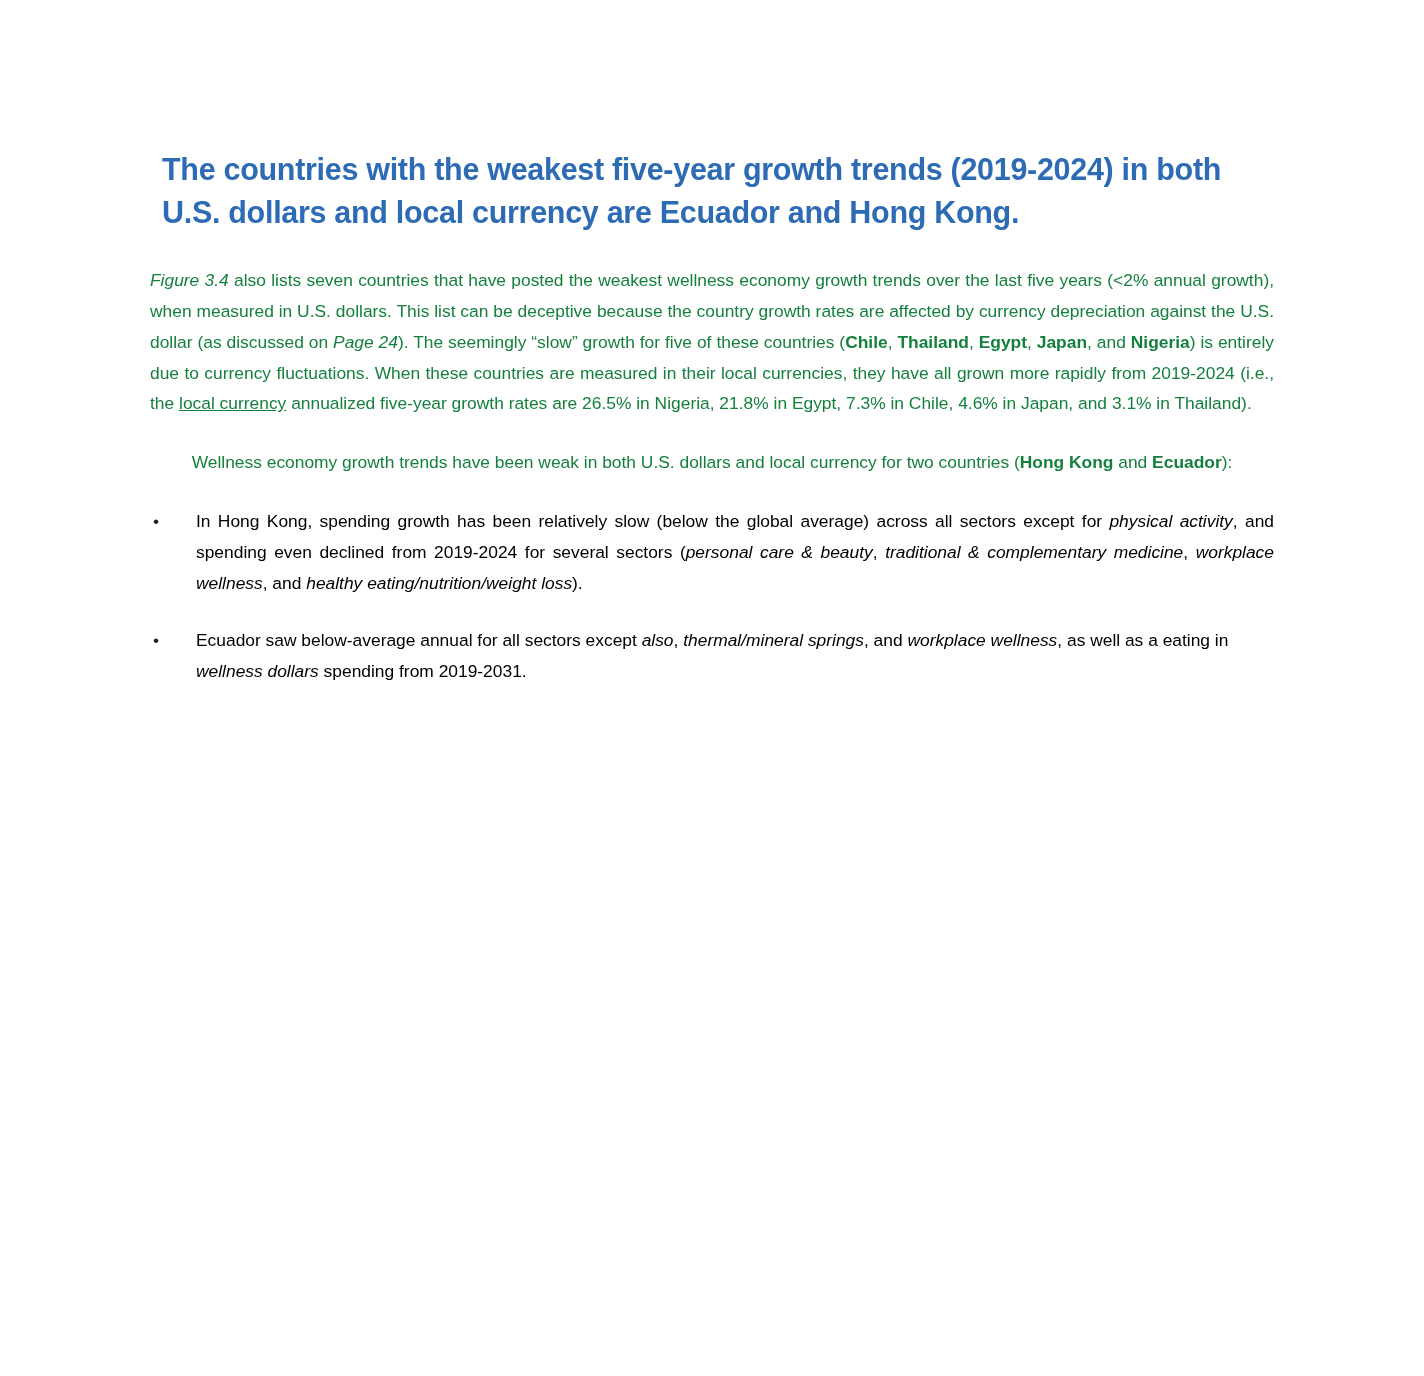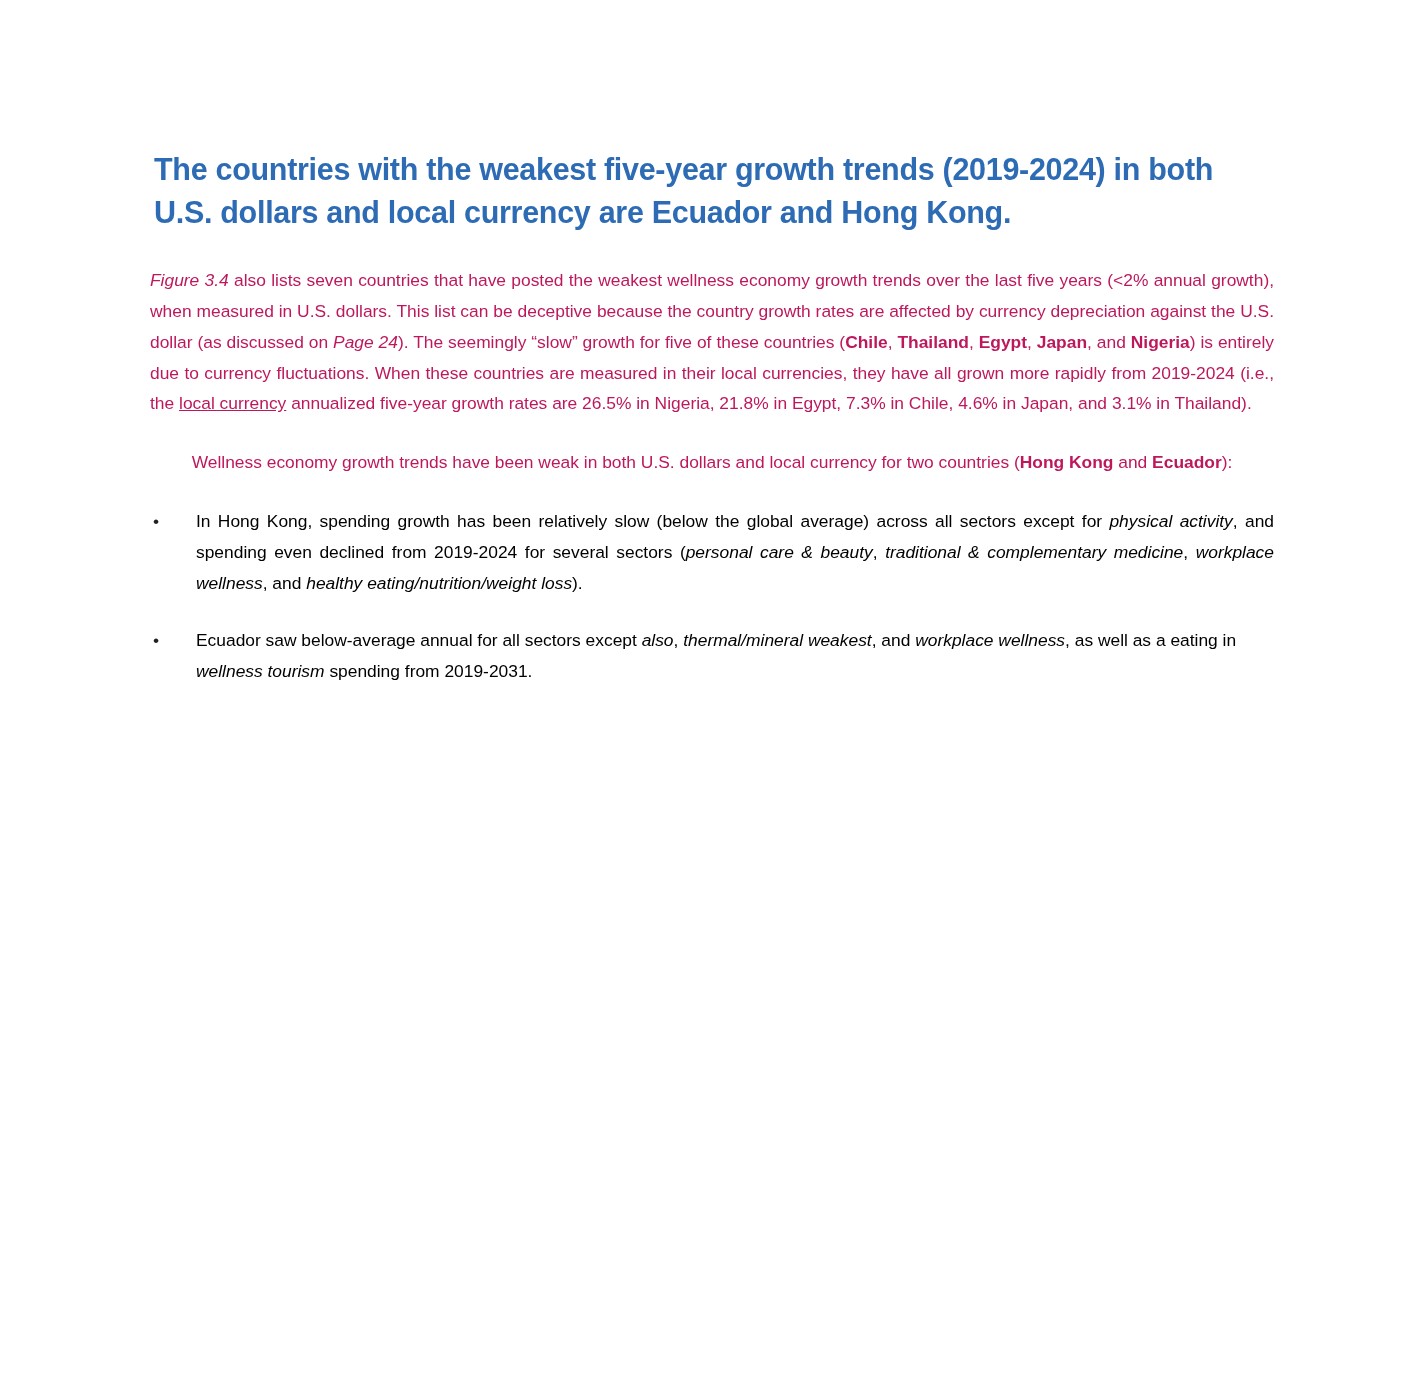--- a/index.html
+++ b/index.html
@@ -18,33 +18,33 @@
     position: relative;
     width: 1424px;
     height: 1376px;
     box-sizing: border-box;
     padding: 148px 150px 0 150px;
   }
   .content {
     width: 1124px;
   }
   h1.heading {
-    margin: 0 0 30px 4px;
+    margin: 0 0 30px 12px;
     font-size: 30.5px;
     line-height: 1.42;
     font-weight: bold;
     color: #2d6cb5;
     letter-spacing: -0.3px;
   }
   p.body-par {
     margin: 0 0 28px 0;
     font-size: 17.4px;
     line-height: 1.78;
     text-align: justify;
-    color: #be185d;
+    color: #15803d;
   }
   p.body-par.no-justify {
     text-align: center;
   }
   .bullet-list {
     margin: 0;
     padding: 0;
     list-style: none;
   }
   .bullet-item {
@@ -90,18 +90,18 @@
 
     <p class="body-par no-justify"><span>Wellness economy growth trends have been weak in both U.S. dollars and local currency for two countries (</span><strong>Hong Kong</strong><span> and </span><strong>Ecuador</strong><span>):</span></p>
 
     <ul class="bullet-list">
       <li class="bullet-item">
         <span class="bullet-mark">•</span>
         <span class="bullet-text"><span>In Hong Kong, spending growth has been relatively slow (below the global average) across all sectors except for </span><em>physical activity</em><span>, and spending even declined from 2019-2024 for several sectors (</span><em>personal care &amp; beauty</em><span>, </span><em>traditional &amp; complementary medicine</em><span>, </span><em>workplace wellness</em><span>, and </span><em>healthy eating/nutrition/weight loss</em><span>).</span></span>
       </li>
       <li class="bullet-item">
         <span class="bullet-mark">•</span>
-        <span class="bullet-text no-justify"><span>Ecuador saw below-average annual for all sectors except </span><em>also</em><span>, </span><em>thermal/mineral weakest</em><span>, and </span><em>workplace wellness</em><span>, as well as a eating in </span><em>wellness tourism</em><span> spending from 2019-2031.</span></span>
+        <span class="bullet-text no-justify"><span>Ecuador saw below-average annual for all sectors except </span><em>also</em><span>, </span><em>thermal/mineral springs</em><span>, and </span><em>workplace wellness</em><span>, as well as a eating in </span><em>wellness dollars</em><span> spending from 2019-2031.</span></span>
       </li>
     </ul>
 
   </div>
 </div>
 
 </body></html>

